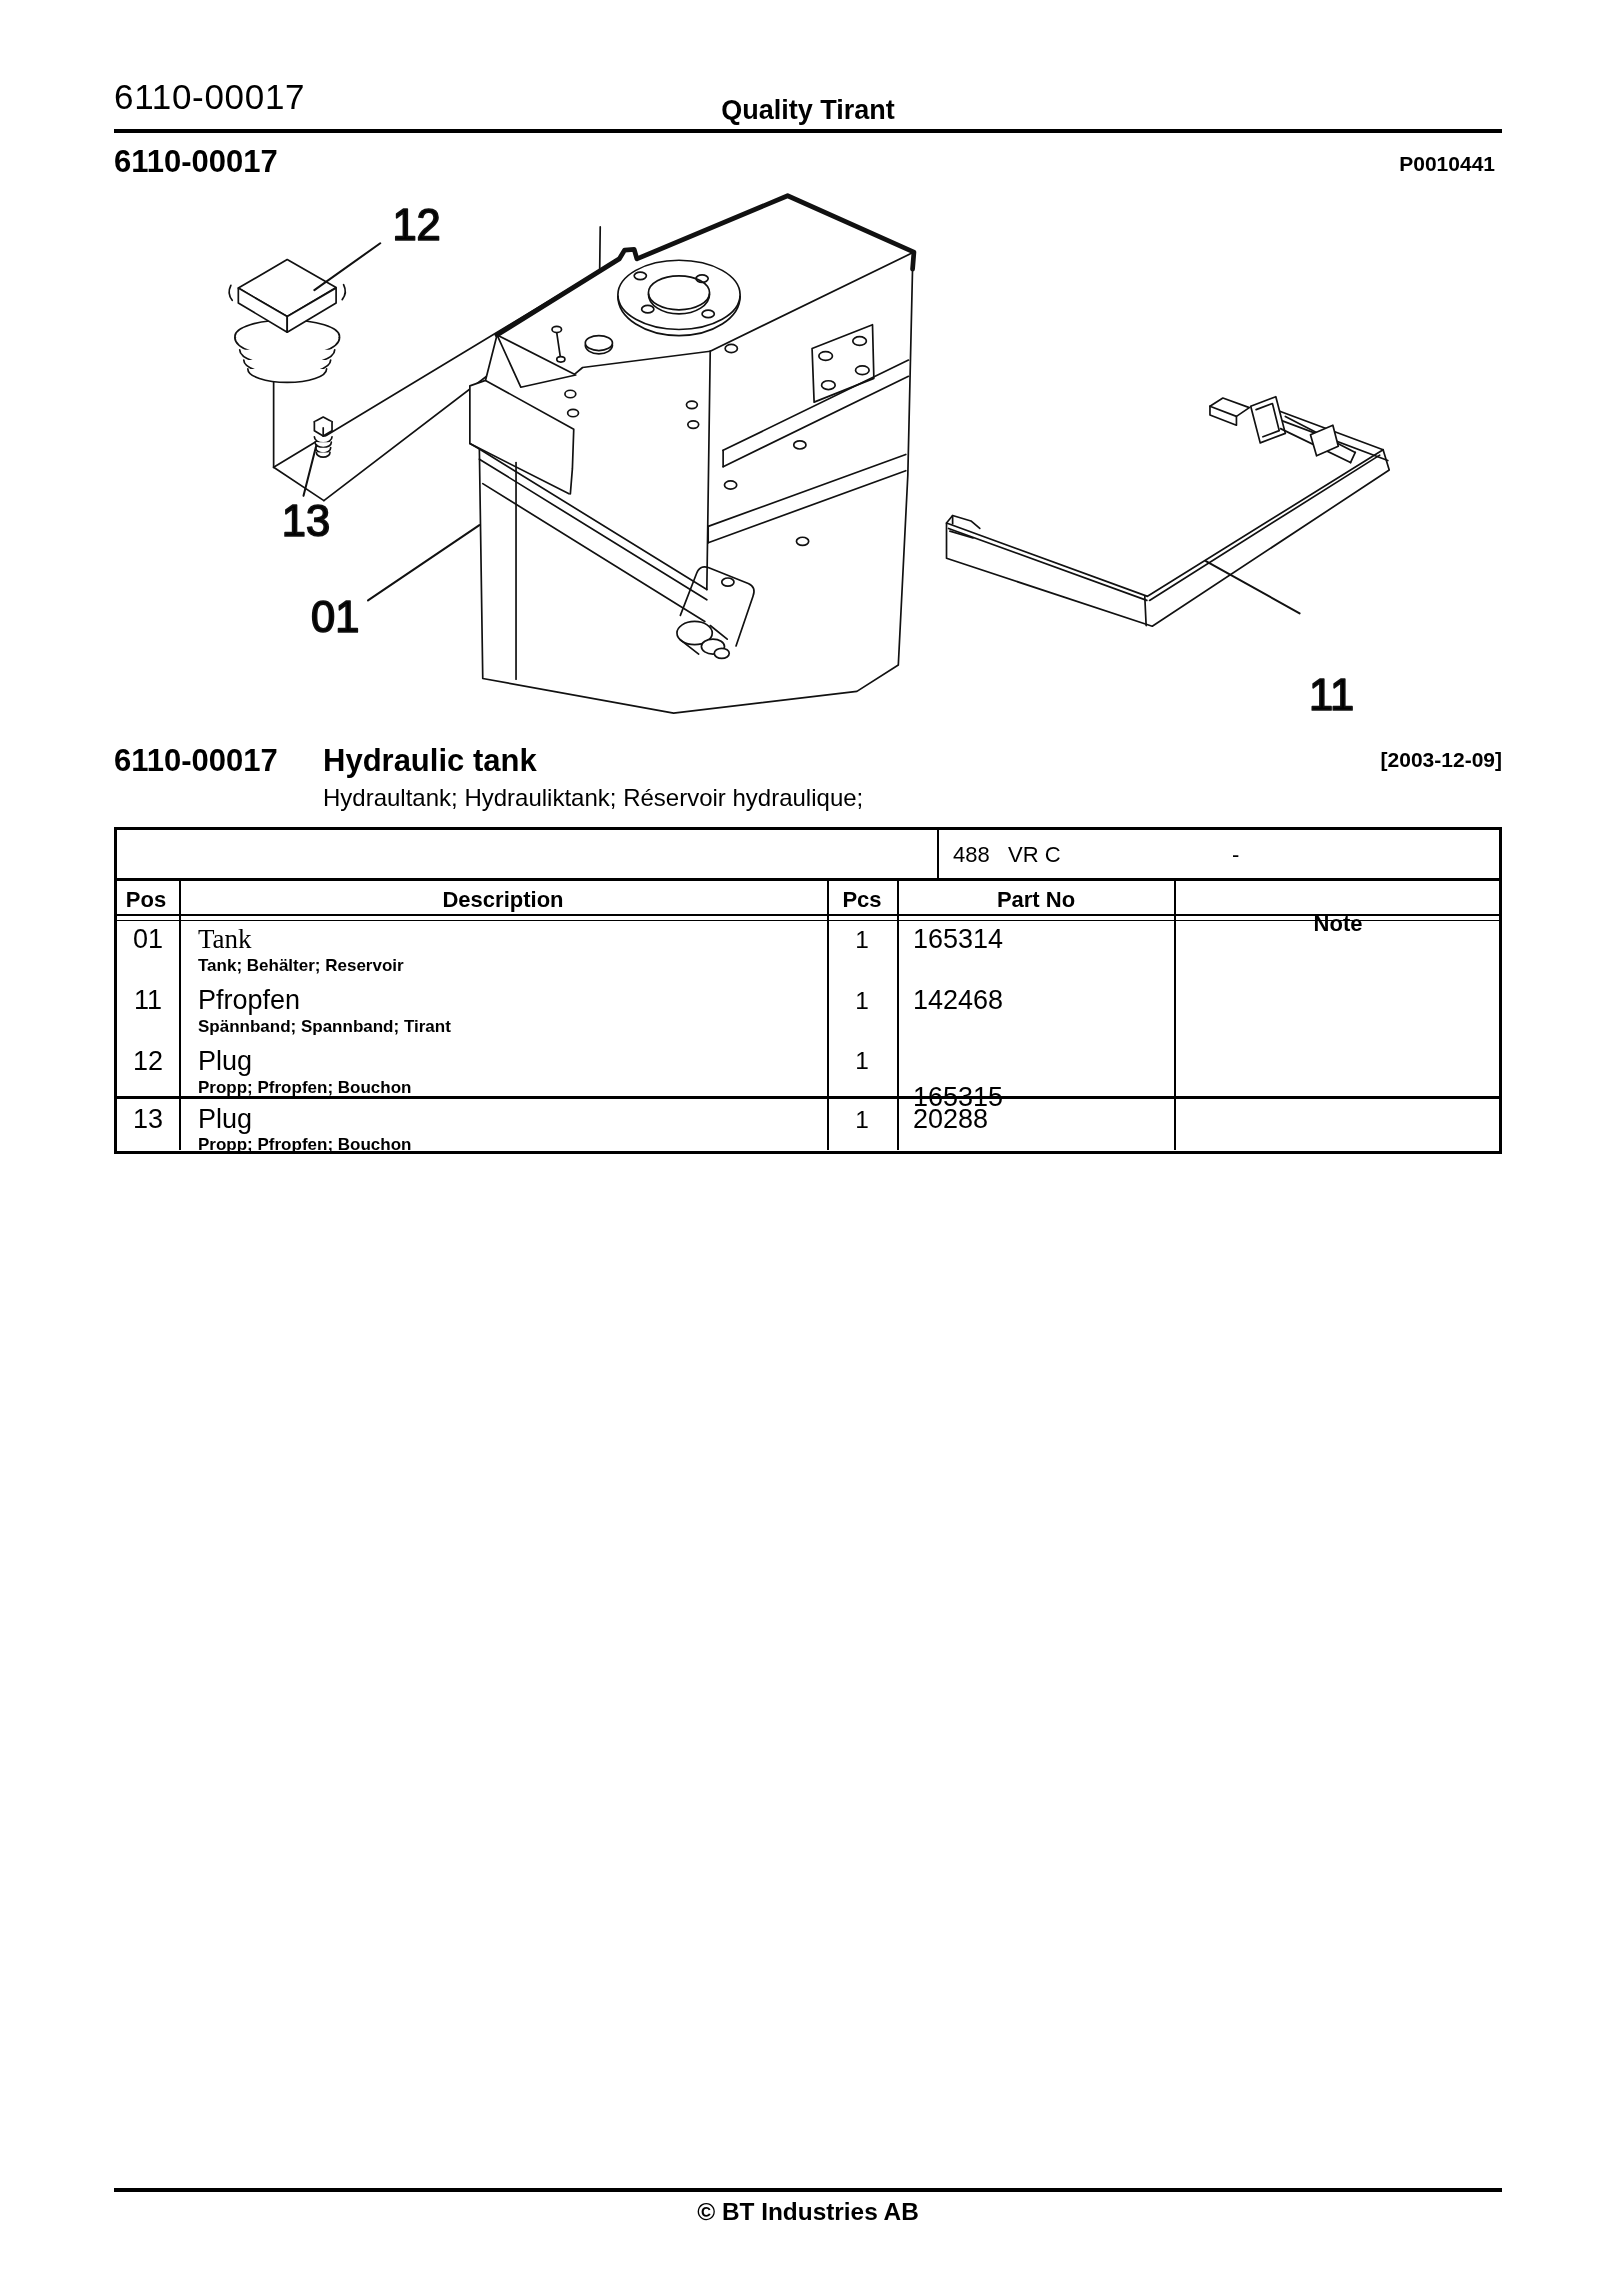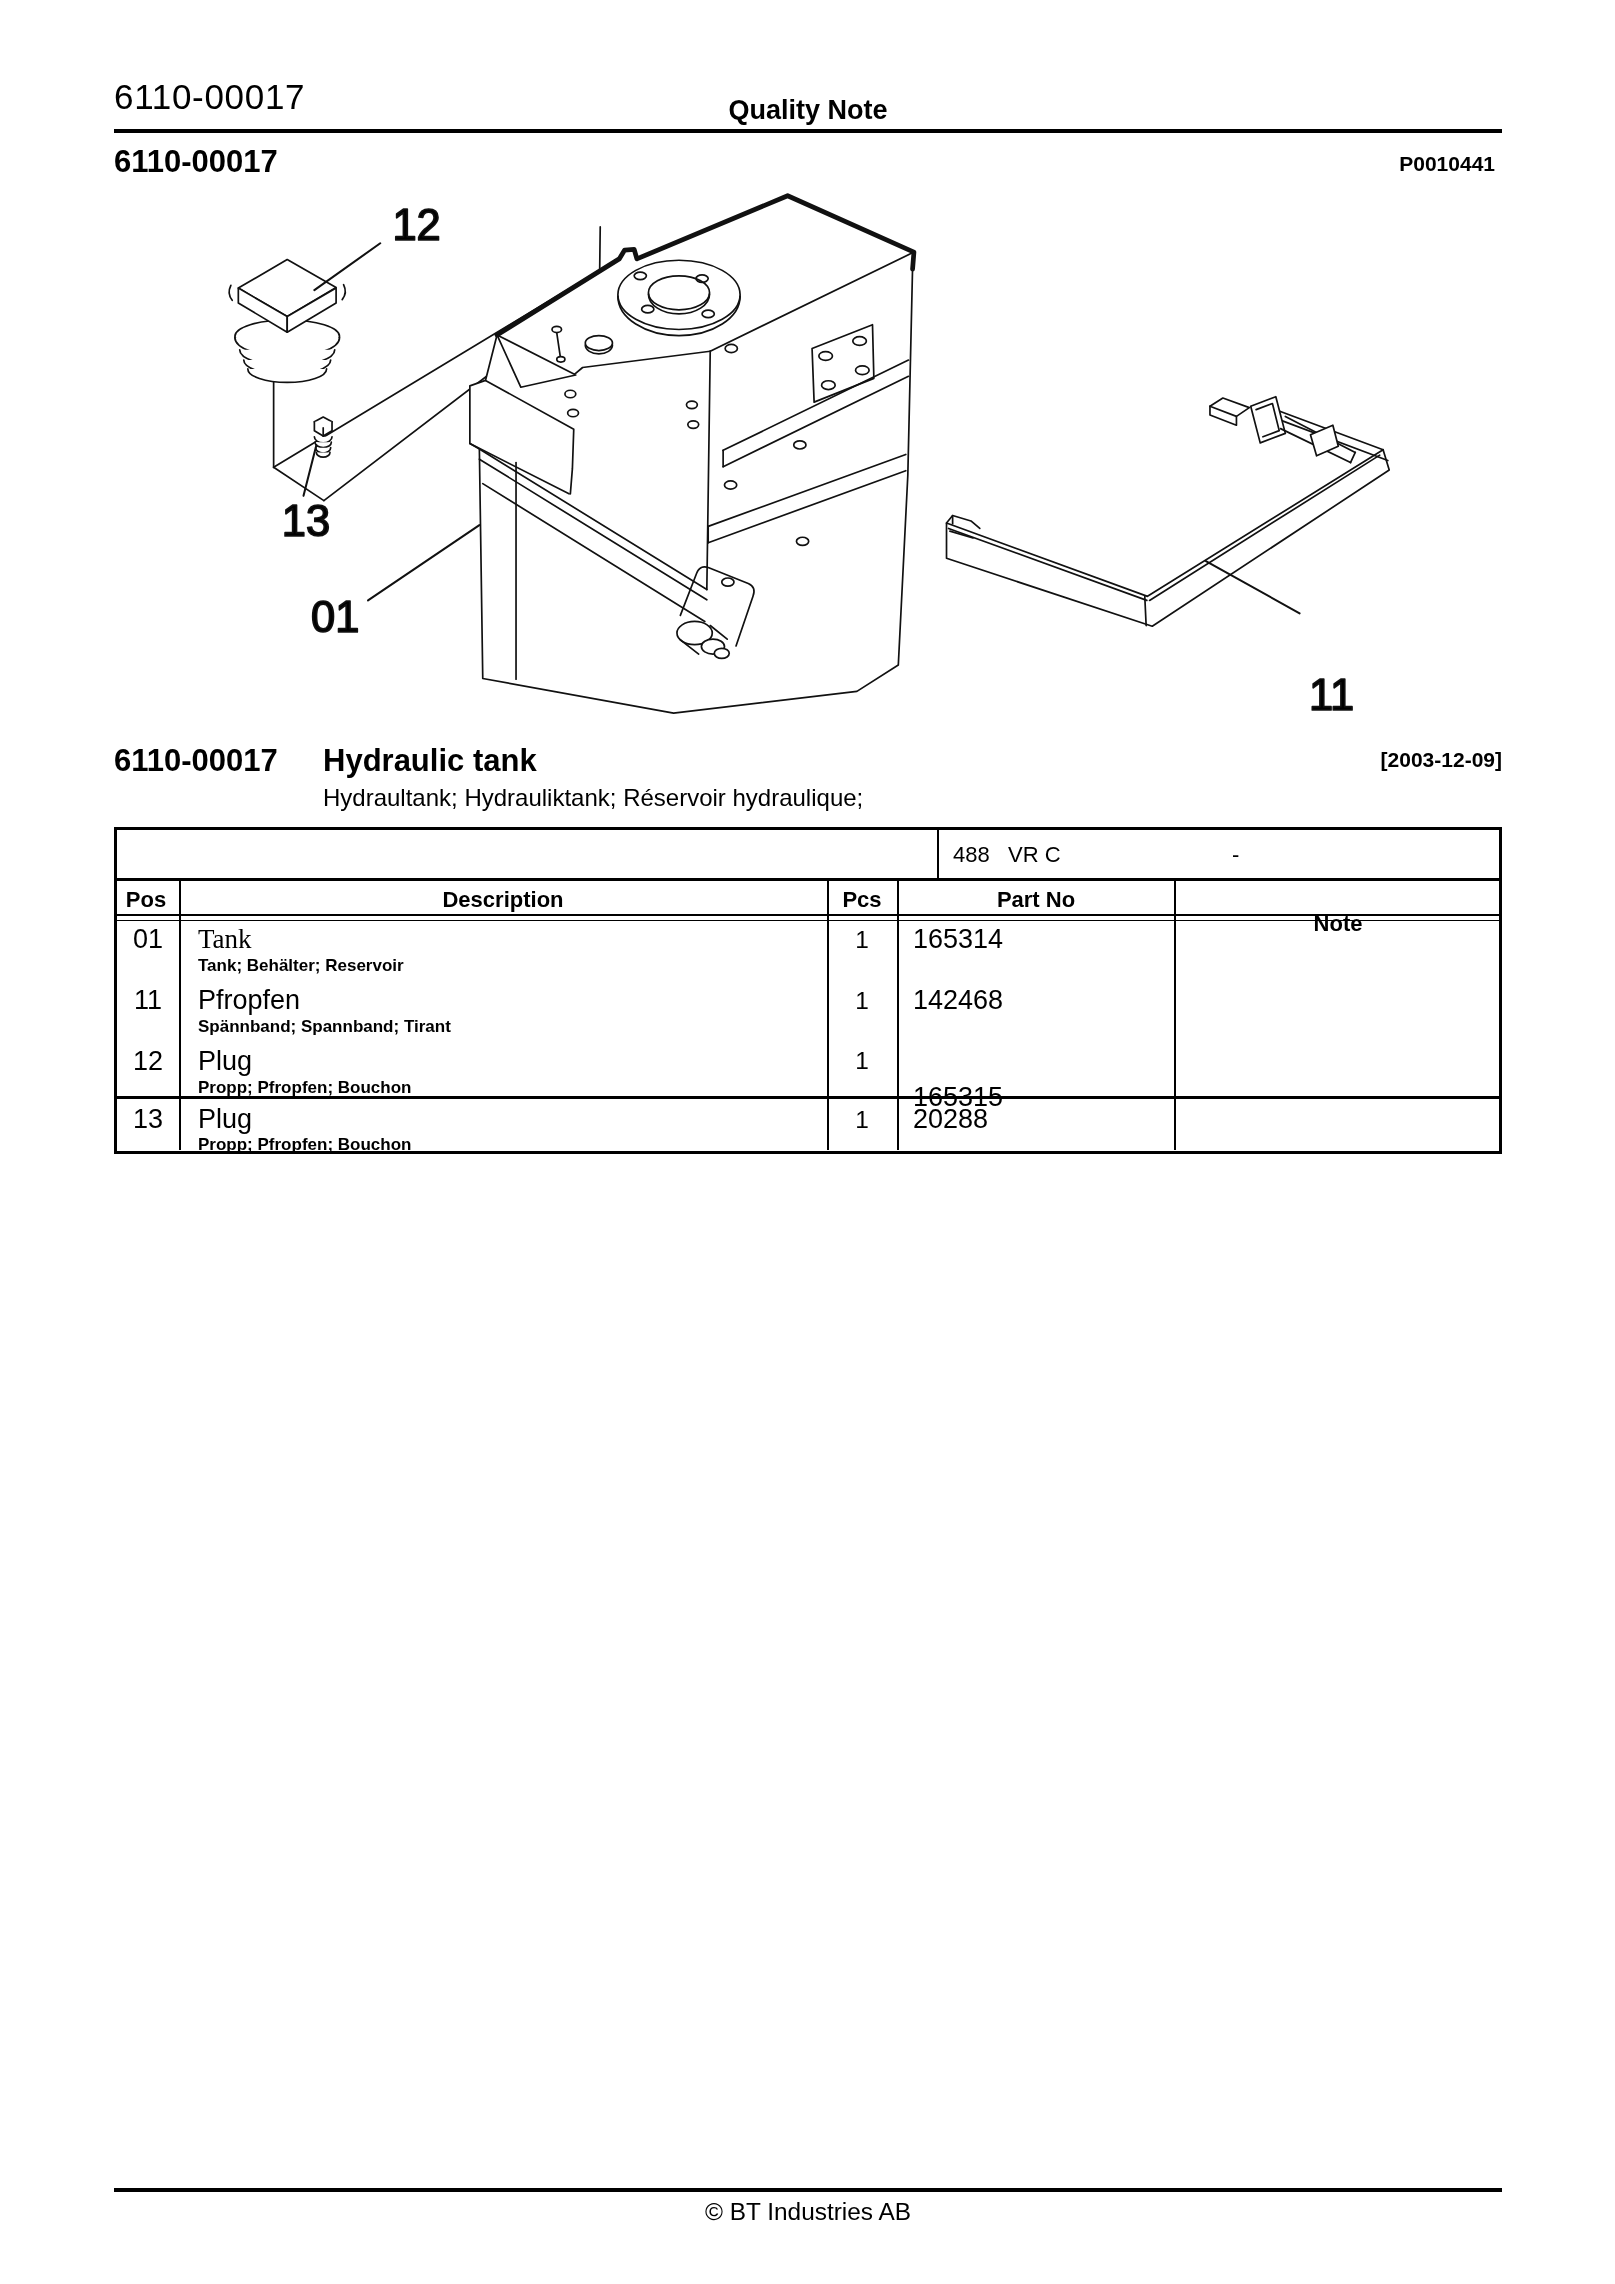--- a/index.html
+++ b/index.html
@@ -30,33 +30,33 @@
   .cell{position:absolute;white-space:nowrap;}
   .band-txt{font-size:22px;}
   .hdr-txt{font-size:22px;transform:translateX(-50%);font-weight:bold;}
   .pos-txt{font-size:27px;transform:translateX(-50%);}
   .desc-main{font-size:27px;}
   .desc-sub{font-size:17px;font-weight:bold;}
   .pcs-txt{font-size:24.4px;transform:translateX(-50%);}
   .pn-txt{font-size:27px;}
   
   .rule-bottom{left:114px;top:2188px;width:1388px;height:4.1px;background:#000;}
-  .footer-txt{left:0;top:2198px;width:1616px;text-align:center;font-size:24.4px;font-weight:400;}
+  .footer-txt{left:0;top:2198px;width:1616px;text-align:center;font-size:24.4px;font-weight:700;}
   
   svg.fig{left:0;top:0;}
   svg.fig *{vector-effect:none;}
   .fig-label{font-family:"Liberation Sans",sans-serif;font-size:64px;fill:#000;}
 </style>
 </head>
 <body>
 
 <div class="page">
 
   <div class="abs doc-num-light">6110-00017</div>
-  <div class="abs brand">Quality Note</div>
+  <div class="abs brand">Quality Tirant</div>
   <div class="abs rule-top"></div>
   <div class="abs doc-num-bold">6110-00017</div>
   <div class="abs plate-code">P0010441</div>
 
   <svg class="fig abs" width="1616" height="788" viewBox="0 0 2380 1160" fill="none" stroke="#111" stroke-width="2.5" stroke-linecap="round" stroke-linejoin="round">
 
     <g>
       <path d="M403,497 L403,688"></path>
       <path d="M403,688 L918,377"></path>
       <path d="M884,334 L882,492"></path>

